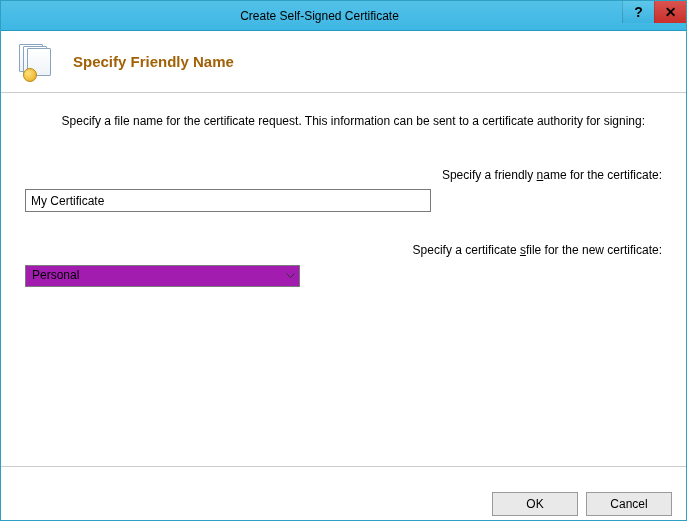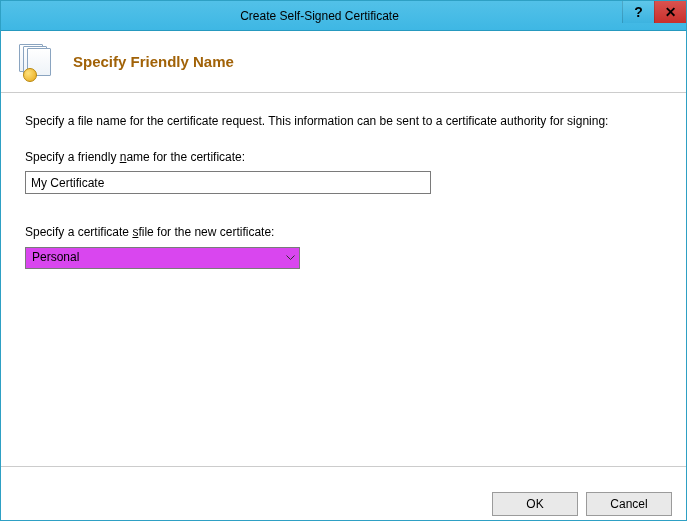--- a/index.html
+++ b/index.html
@@ -100,42 +100,42 @@
       font-weight: bold;
       color: #a16207;
     }
     .content {
       flex: 1;
       padding: 20px 24px 10px 24px;
       color: #000;
       font-size: 12px;
       line-height: 1.35;
     }
-    .desc { margin-bottom: 20px; max-width: 620px; }
-    .label { margin-bottom: 6px; }
+    .desc { margin-bottom: 38px; max-width: 620px; text-align: right; }
+    .label { margin-bottom: 6px; text-align: right; }
     .underline { text-decoration: underline; }
     .text-input {
       width: 406px;
       height: 23px;
       border: 1px solid #7a7a7a;
       padding: 2px 5px;
       font-size: 12px;
       font-family: inherit;
       outline: none;
     }
     .gap { height: 30px; }
     .select-wrap {
       position: relative;
       width: 275px;
     }
     .select {
       width: 275px;
       height: 22px;
       border: 1px solid #7a7a7a;
-      background: #d946ef;
+      background: #a21caf;
       display: flex;
       align-items: center;
       padding: 0 6px;
       font-size: 12px;
       user-select: none;
     }
     .select-arrow {
       position: absolute;
       right: 1px;
       top: 1px;

